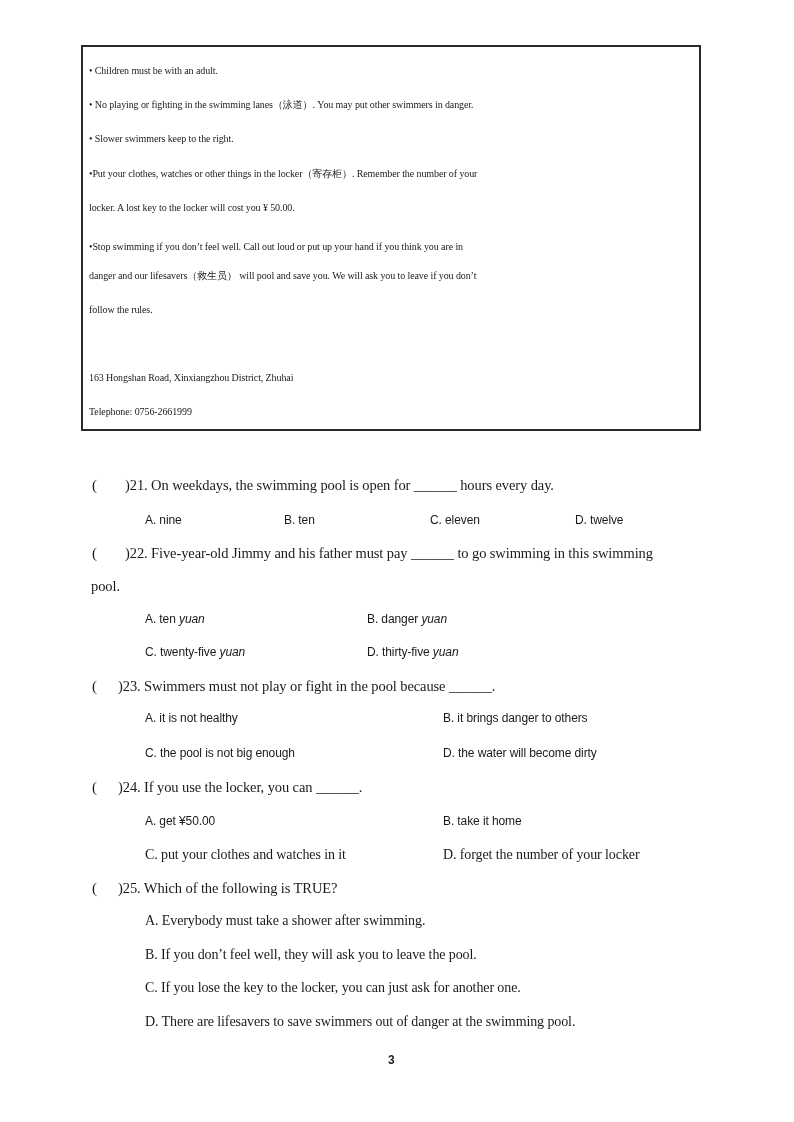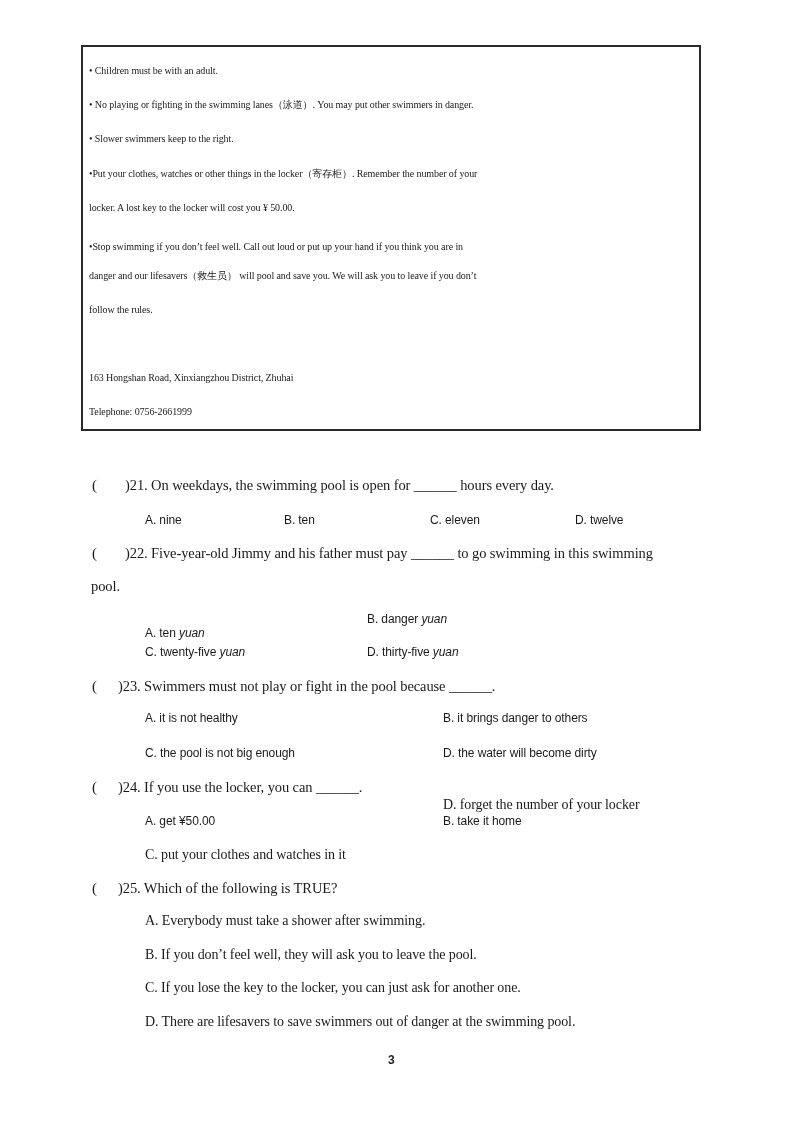--- a/index.html
+++ b/index.html
@@ -81,21 +81,21 @@
 <div class="paren" style="left:92px; top:476px;">(</div>
 <div class="line q-line" style="left:125px; top:476px;">)21. On weekdays, the swimming pool is open for ______ hours every day.</div>
 <div class="line opt" style="left:145px; top:511px;">A. nine</div>
 <div class="line opt" style="left:284px; top:511px;">B. ten</div>
 <div class="line opt" style="left:430px; top:511px;">C. eleven</div>
 <div class="line opt" style="left:575px; top:511px;">D. twelve</div>
 
 <div class="paren" style="left:92px; top:544px;">(</div>
 <div class="line q-line" style="left:125px; top:544px;">)22. Five-year-old Jimmy and his father must pay ______ to go swimming in this swimming</div>
 <div class="line q-line" style="left:91px; top:577px;">pool.</div>
-<div class="line opt" style="left:145px; top:624px;text-align:right;">
+<div class="line opt" style="left:145px; top:610px;text-align:right;">
   <span>A. ten</span>
   <span class="italic">yuan</span>
 </div>
 <div class="line opt" style="left:367px; top:610px;">
   <span>B. danger</span>
   <span class="italic">yuan</span>
 </div>
 <div class="line opt" style="left:145px; top:643px;">
   <span>C. twenty-five</span>
   <span class="italic">yuan</span>
@@ -110,21 +110,21 @@
 <div class="line opt" style="left:145px; top:709px;">A. it is not healthy</div>
 <div class="line opt" style="left:443px; top:709px;">B. it brings danger to others</div>
 <div class="line opt" style="left:145px; top:744px;">C. the pool is not big enough</div>
 <div class="line opt" style="left:443px; top:744px;">D. the water will become dirty</div>
 
 <div class="paren" style="left:92px; top:778px;">(</div>
 <div class="line q-line" style="left:118px; top:778px;">)24. If you use the locker, you can ______.</div>
 <div class="line opt" style="left:145px; top:812px;">A. get ¥50.00</div>
 <div class="line opt" style="left:443px; top:812px;">B. take it home</div>
 <div class="line opt serif" style="left:145px; top:846px;">C. put your clothes and watches in it</div>
-<div class="line opt serif" style="left:443px; top:796px;">D. forget the number of your locker</div>
+<div class="line opt serif" style="left:443px; top:846px;">D. forget the number of your locker</div>
 
 <div class="paren" style="left:92px; top:879px;">(</div>
 <div class="line q-line" style="left:118px; top:879px;">)25.  Which of the following is TRUE?</div>
 <div class="line opt serif" style="left:145px; top:912px;">A. Everybody must take a shower after swimming.</div>
 <div class="line opt serif" style="left:145px; top:946px;">B. If you don’t feel well, they will ask you to leave the pool.</div>
 <div class="line opt serif" style="left:145px; top:979px;">C. If you lose the key to the locker, you can just ask for another one.</div>
 <div class="line opt serif" style="left:145px; top:1013px;">D. There are lifesavers to save swimmers out of danger at the swimming pool.</div>
 
 <div class="page-number">3</div>
 

